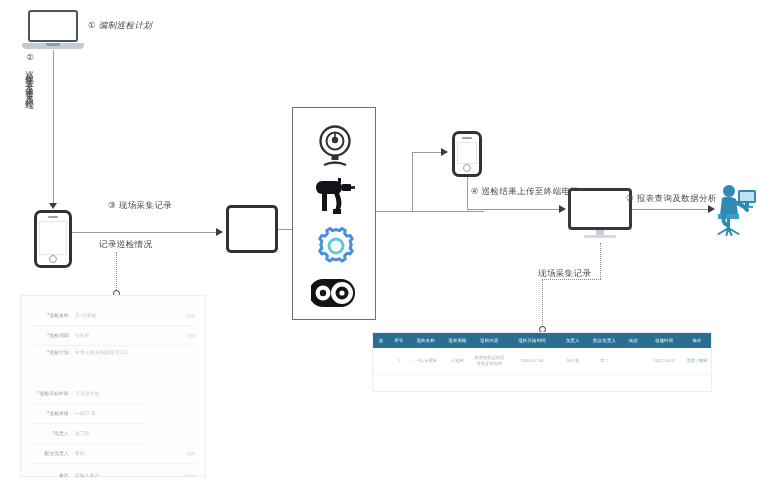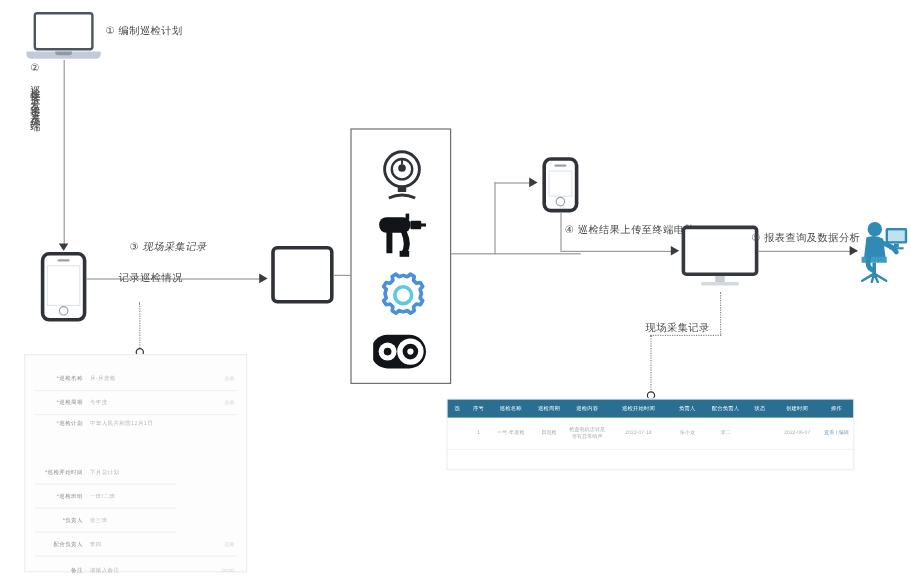--- a/index.html
+++ b/index.html
@@ -107,39 +107,39 @@
 <body>
 
 <div id="canvas">
 
   <div class="laptop" style="left:22px;top:10px;width:62px;height:40px;">
     <div class="screen"></div>
     <div class="base"></div>
     <div class="notch"></div>
   </div>
 
-  <div class="label" style="left:88px;top:20px;">① 编制巡检计划</div>
+  <div class="label" style="left:88px;top:20px;font-style:italic;">① 编制巡检计划</div>
 
   <div class="line-v" style="left:53px;top:50px;height:158px;"></div>
   <div class="arrow-down" style="left:49px;top:203px;"></div>
 
   <div class="label-v" style="left:24px;top:52px;height:140px;">②巡检任务下发至巡查人员终端</div>
 
   <div class="phone" style="left:34px;top:210px;width:38px;height:58px;">
     <div class="spk"></div>
     <div class="scr"></div>
     <div class="hm"></div>
   </div>
 
   <div class="line-h" style="left:72px;top:232px;width:148px;"></div>
   <div class="arrow-right" style="left:216px;top:228px;"></div>
 
-  <div class="label" style="left:108px;top:200px;font-style:italic;">③ 现场采集记录</div>
-
-  <div class="label" style="left:99px;top:226px;text-align:center;">记录巡检情况</div>
+  <div class="label" style="left:108px;top:200px;">③ 现场采集记录</div>
+
+  <div class="label" style="left:99px;top:239px;text-align:center;">记录巡检情况</div>
 
   <div class="dot-v" style="left:116px;top:252px;height:38px;"></div>
   <div class="handle" style="left:113px;top:290px;"></div>
 
   <div class="tablet" style="left:226px;top:205px;width:52px;height:48px;">
     <div class="scr"></div>
   </div>
 
   <div class="line-h" style="left:278px;top:229px;width:16px;"></div>
 

